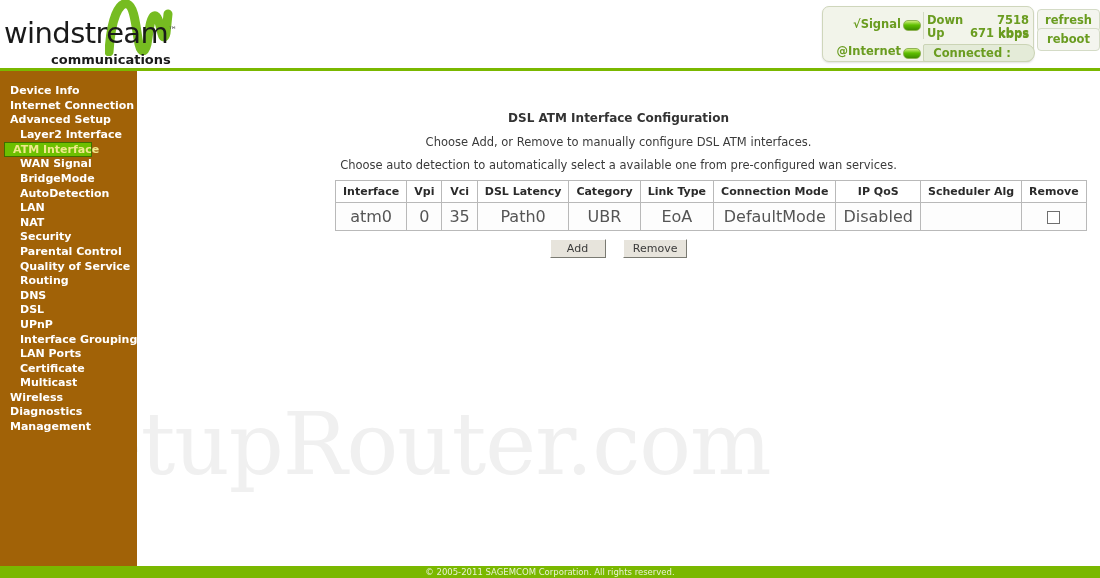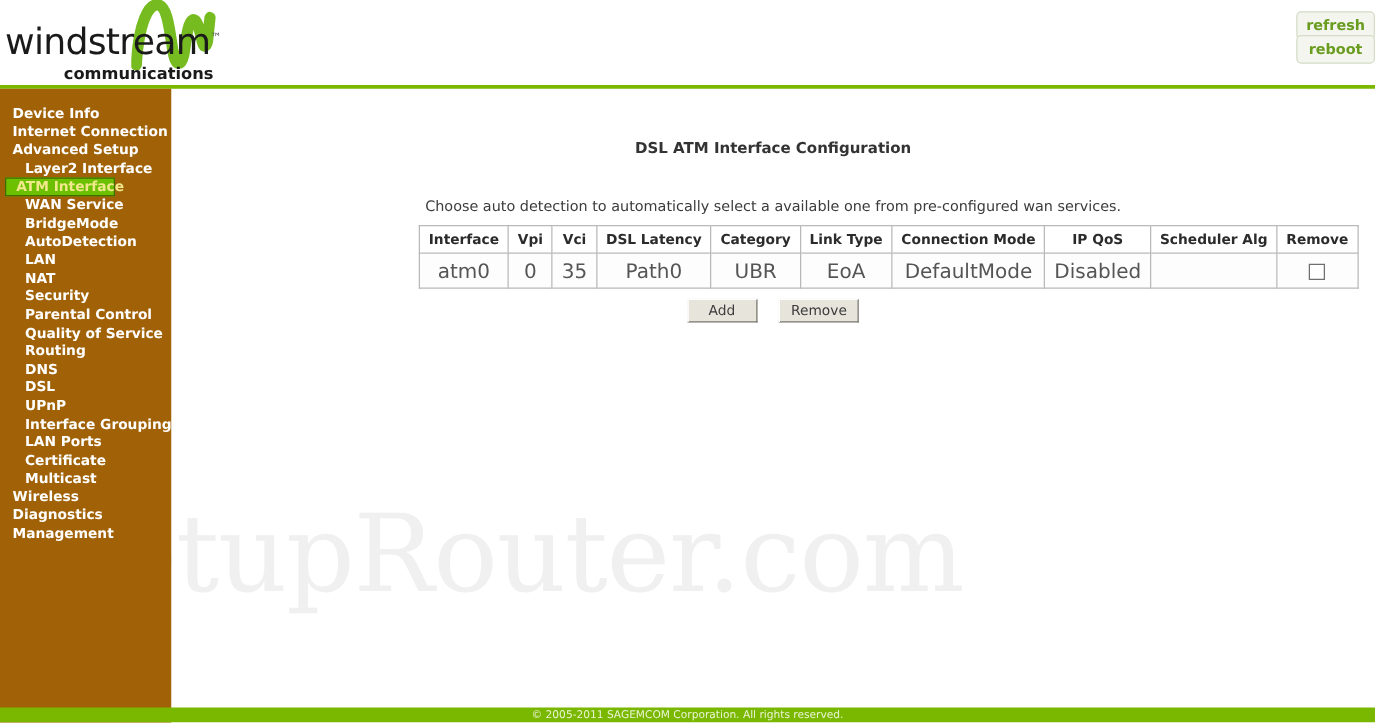--- a/index.html
+++ b/index.html
@@ -365,36 +365,52 @@
 <div class="header">
 
   <div class="logo">
     <svg class="logo-wave" viewBox="0 0 72 56">
       <path d="M4 52 C6 18, 14 2, 22 4 C30 6, 31 30, 34 44 C36 53, 40 53, 42 44 C44 33, 45 18, 49 16 C53 14, 55 26, 57 34 C58 38, 60 38, 61 33 L63 14" fill="none" stroke="#76bc21" stroke-width="9" stroke-linecap="round" stroke-linejoin="round"></path>
     </svg>
     <div class="logo-word"><span>windstream</span><span class="logo-tm">™</span></div>
     <div class="logo-sub">communications</div>
   </div>
 
+  <div class="statuspanel">
+    <div class="sp-row1">
+      <div class="sp-signal">√Signal</div>
+      <div class="led led-signal"></div>
+      <div class="sp-divider"></div>
+      <div class="sp-down-lbl">Down</div>
+      <div class="sp-down-val">7518 kbps</div>
+      <div class="sp-up-lbl">Up</div>
+      <div class="sp-up-val">671 kbps</div>
+    </div>
+    <div class="sp-internet">@Internet</div>
+    <div class="led led-internet"></div>
+    <div class="sp-connbar">
+      <div class="sp-conntext">Connected :</div>
+    </div>
+  </div>
 
   <div class="hdr-btn hdr-btn-refresh">refresh</div>
   <div class="hdr-btn hdr-btn-reboot">reboot</div>
 </div>
 <div class="header-rule"></div>
 
 <div class="watermark">SetupRouter.com</div>
 
 <div class="sidebar">
   <nav class="nav" id="nav-list">
       <a class="nav-item nav-l0">Device Info</a>
       <a class="nav-item nav-l0">Internet Connection</a>
       <a class="nav-item nav-l0">Advanced Setup</a>
       <a class="nav-item nav-l1">Layer2 Interface</a>
       <a class="nav-item nav-l1 active">ATM Interface</a>
-      <a class="nav-item nav-l1">WAN Service</a>
+      <a class="nav-item nav-l1">WAN Signal</a>
       <a class="nav-item nav-l1">BridgeMode</a>
       <a class="nav-item nav-l1">AutoDetection</a>
       <a class="nav-item nav-l1">LAN</a>
       <a class="nav-item nav-l1">NAT</a>
       <a class="nav-item nav-l1">Security</a>
       <a class="nav-item nav-l1">Parental Control</a>
       <a class="nav-item nav-l1">Quality of Service</a>
       <a class="nav-item nav-l1">Routing</a>
       <a class="nav-item nav-l1">DNS</a>
       <a class="nav-item nav-l1">DSL</a>
@@ -404,20 +420,21 @@
       <a class="nav-item nav-l1">Certificate</a>
       <a class="nav-item nav-l1">Multicast</a>
       <a class="nav-item nav-l0">Wireless</a>
       <a class="nav-item nav-l0">Diagnostics</a>
       <a class="nav-item nav-l0">Management</a>
     </nav>
 </div>
 
 <div class="content">
   <div class="page-title">DSL ATM Interface Configuration</div>
+  <div class="page-desc1">Choose Add, or Remove to manually configure DSL ATM interfaces.</div>
   <div class="page-desc2">Choose auto detection to automatically select a available one from pre-configured wan services.</div>
 
   <div class="table-wrap">
     <table class="atm">
       <thead>
         <tr id="table-head-row">
             <th>Interface</th>
             <th>Vpi</th>
             <th>Vci</th>
             <th>DSL Latency</th>

